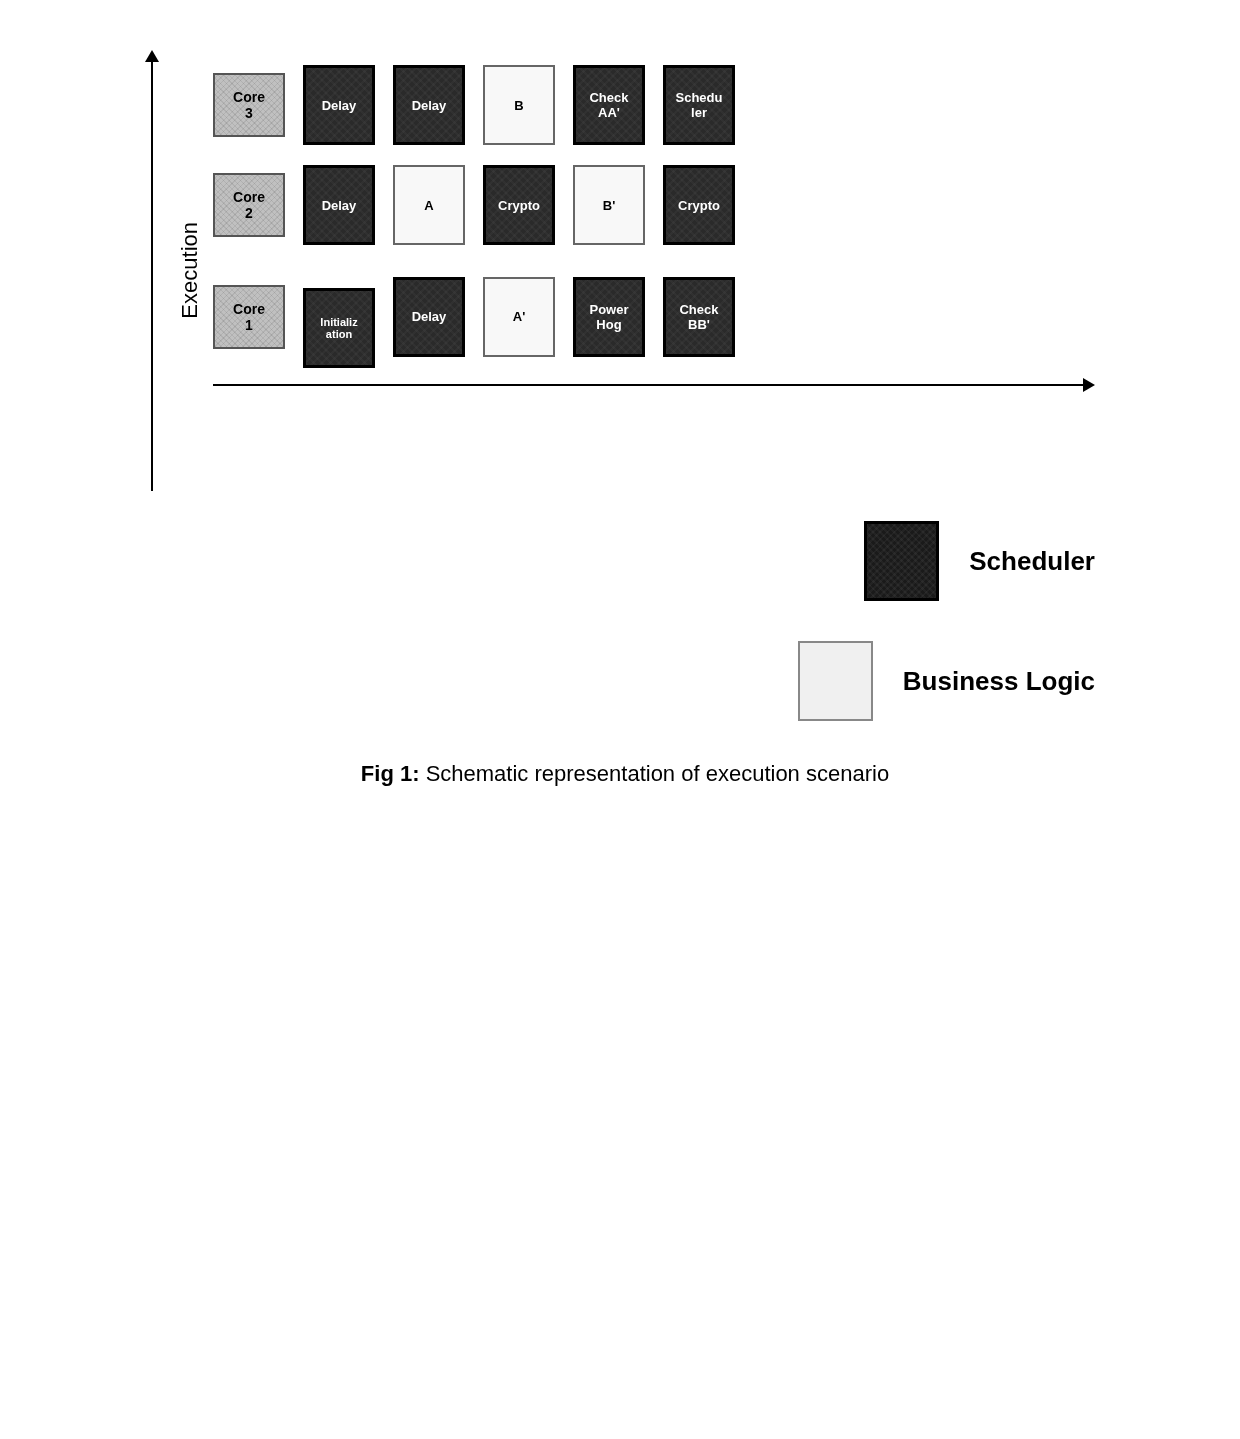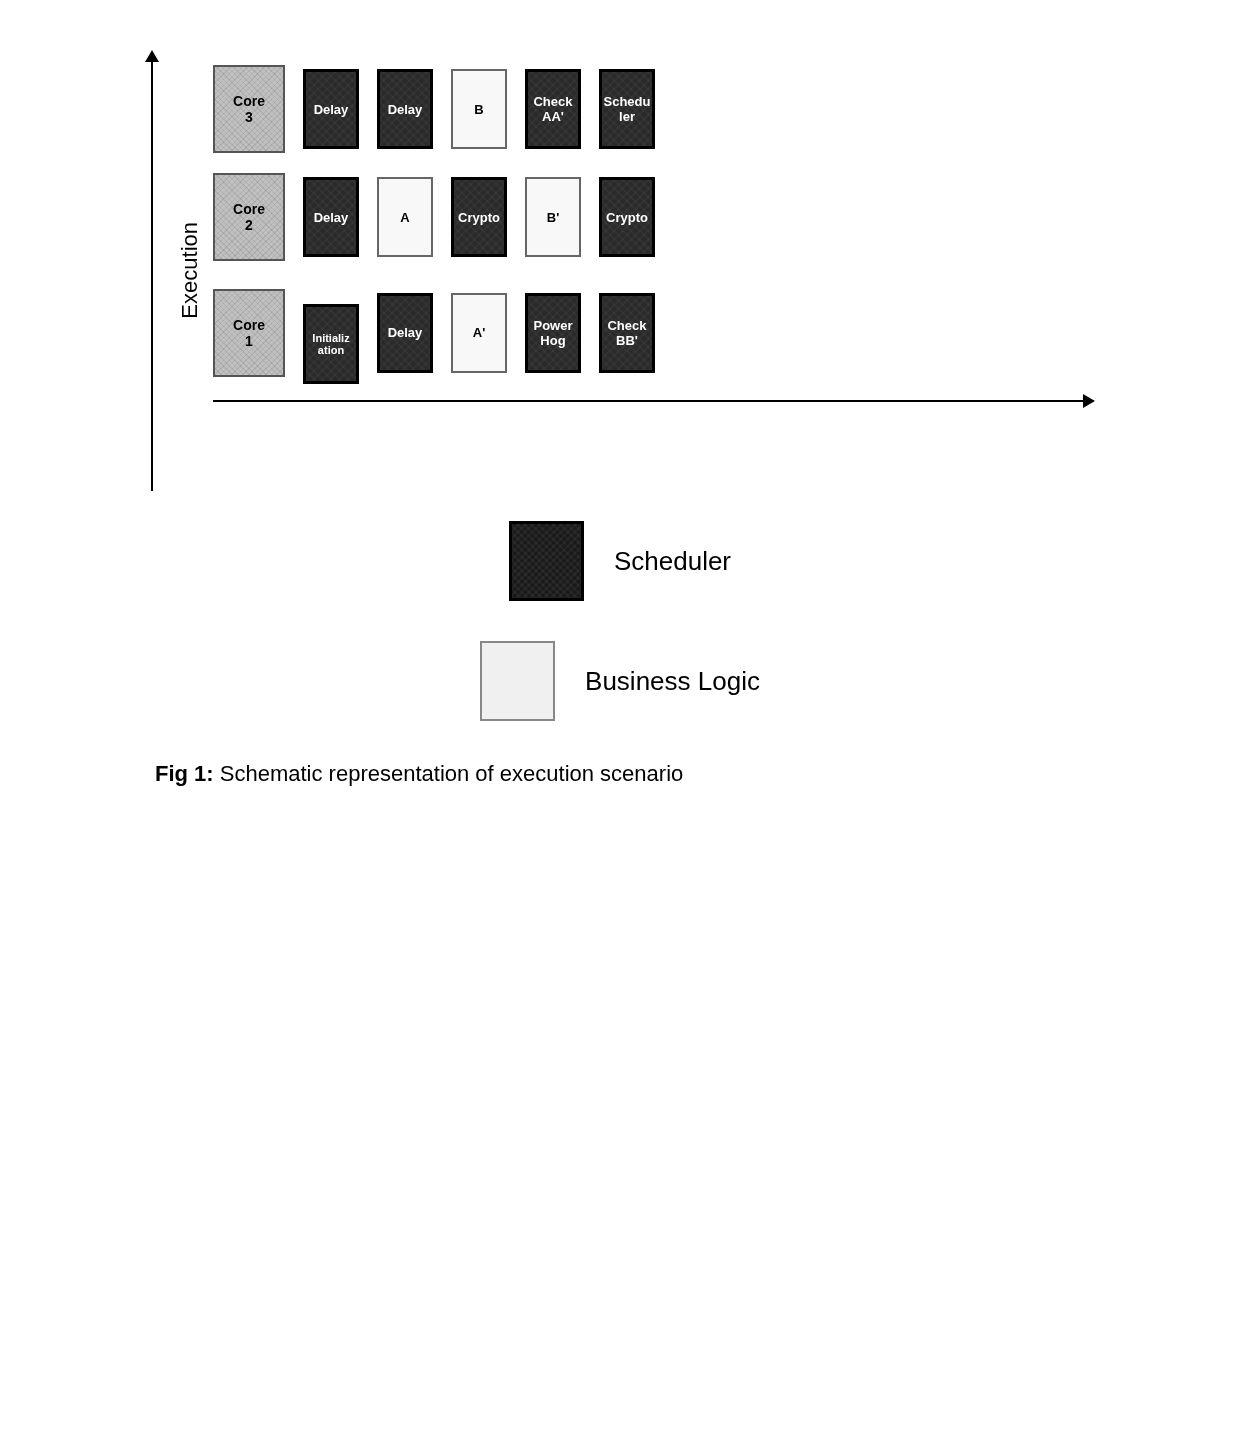--- a/index.html
+++ b/index.html
@@ -108,21 +108,21 @@
     .x-axis-label {
       text-align: center;
       font-size: 24px;
       font-family: Arial, sans-serif;
       margin-top: 8px;
       color: #000;
     }
 
     
     .block {
-      width: 56px;
+      width: 72px;
       height: 80px;
       border: 2px solid #333;
       display: flex;
       flex-direction: column;
       align-items: center;
       justify-content: center;
       font-size: 13px;
       font-family: Arial, sans-serif;
       font-weight: bold;
       text-align: center;
@@ -179,34 +179,35 @@
     
     .block-light {
       background: #f8f8f8;
       color: #000;
       border: 2px solid #666;
     }
 
     
     .block-core {
       width: 72px;
-      height: 88px;
+      height: 64px;
       font-size: 14px;
     }
 
     
     .legend-area {
       width: 100%;
       max-width: 950px;
       display: flex;
       flex-direction: column;
-      align-items: center;
+      align-items: flex-end;
       gap: 40px;
       margin-top: 20px;
       margin-bottom: 30px;
+      font-weight: bold;
     }
 
     .legend-item {
       display: flex;
       flex-direction: row;
       align-items: center;
       gap: 30px;
     }
 
     .legend-block {
@@ -221,21 +222,21 @@
     }
 
     
     .figure-caption {
       width: 100%;
       max-width: 950px;
       font-size: 22px;
       font-family: Arial, sans-serif;
       color: #000;
       margin-top: 10px;
-      text-align: left;
+      text-align: center;
       padding-left: 10px;
     }
 
     .fig-bold {
       font-weight: bold;
     }
 
     
     .axis-row {
       display: flex;

